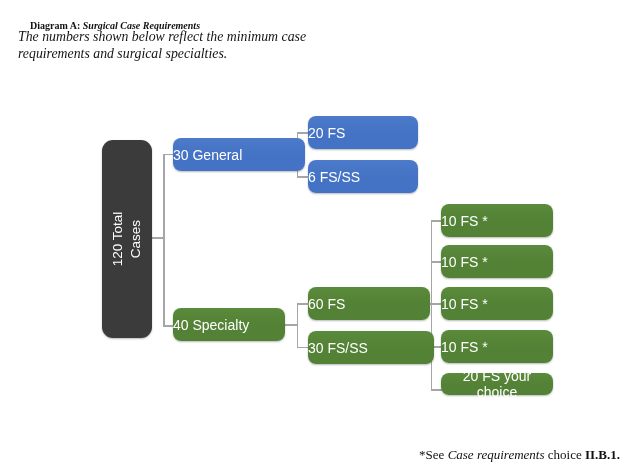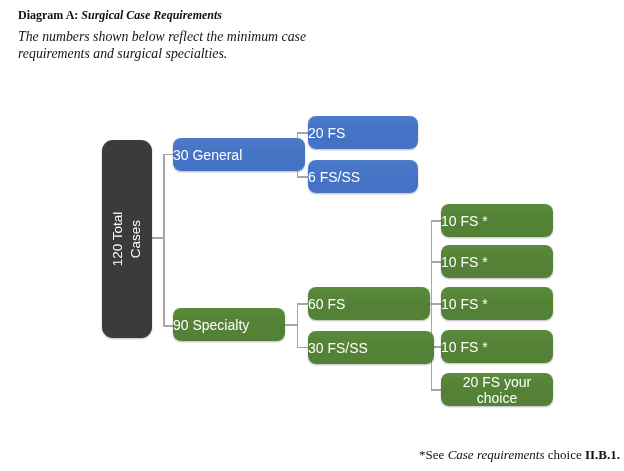--- a/index.html
+++ b/index.html
@@ -6,22 +6,22 @@
   .page{
     position:relative;
     width:624px;height:471px;
     background:#ffffff;
     overflow:hidden;
     font-family:"Liberation Serif", serif;
     color:#1a1a1a;
   }
   
   .title{
-    position:absolute;left:18px;top:8px;margin:0;
-    font-size:12px;font-weight:700;color:#111;
+    position:absolute;left:18px;top:8px;margin:12px;
+    font-size:10px;font-weight:700;color:#111;
     font-family:"Liberation Serif", serif;
   }
   .title em{font-style:italic;font-weight:700;}
   .subtitle{
     position:absolute;left:18px;top:28px;margin:0;
     font-size:13.8px;line-height:17px;font-style:italic;color:#141414;
     font-family:"Liberation Serif", serif;
   }
   
   .canvas{position:absolute;left:0;top:0;width:624px;height:471px;}
@@ -99,42 +99,42 @@
         <span>30 General</span>
       </div>
     <div class="node blue" style="left:308px;top:116px;width:110px;height:33px;">
         <span>20 FS</span>
       </div>
     <div class="node blue" style="left:308px;top:160px;width:110px;height:33px;">
         <span>6 FS/SS</span>
       </div>
 
     <div class="node green" style="left:173px;top:308px;width:112px;height:33px;">
-        <span>90 Specialty</span>
+        <span>40 Specialty</span>
       </div>
     <div class="node green" style="left:308px;top:287px;width:122px;height:33px;">
         <span>60 FS</span>
       </div>
     <div class="node green" style="left:308px;top:331px;width:126px;height:33px;">
         <span>30 FS/SS</span>
       </div>
 
     <div class="node green" style="left:441px;top:204px;width:112px;height:33px;">
         <span>10 FS *</span>
       </div>
     <div class="node green" style="left:441px;top:245px;width:112px;height:33px;">
         <span>10 FS *</span>
       </div>
     <div class="node green" style="left:441px;top:287px;width:112px;height:33px;">
         <span>10 FS *</span>
       </div>
     <div class="node green" style="left:441px;top:330px;width:112px;height:33px;">
         <span>10 FS *</span>
       </div>
-    <div class="node green" style="left:441px;top:373px;width:112px;height:33px;">
+    <div class="node green" style="left:441px;top:373px;width:112px;height:22px;">
         <span>20 FS your choice</span>
       </div>
 
   </div>
 
   <p class="footnote"><span>*See </span><em>Case requirements</em><span> choice </span><b>II.B.1.</b></p>
 
 </div>
 
 </body></html>

